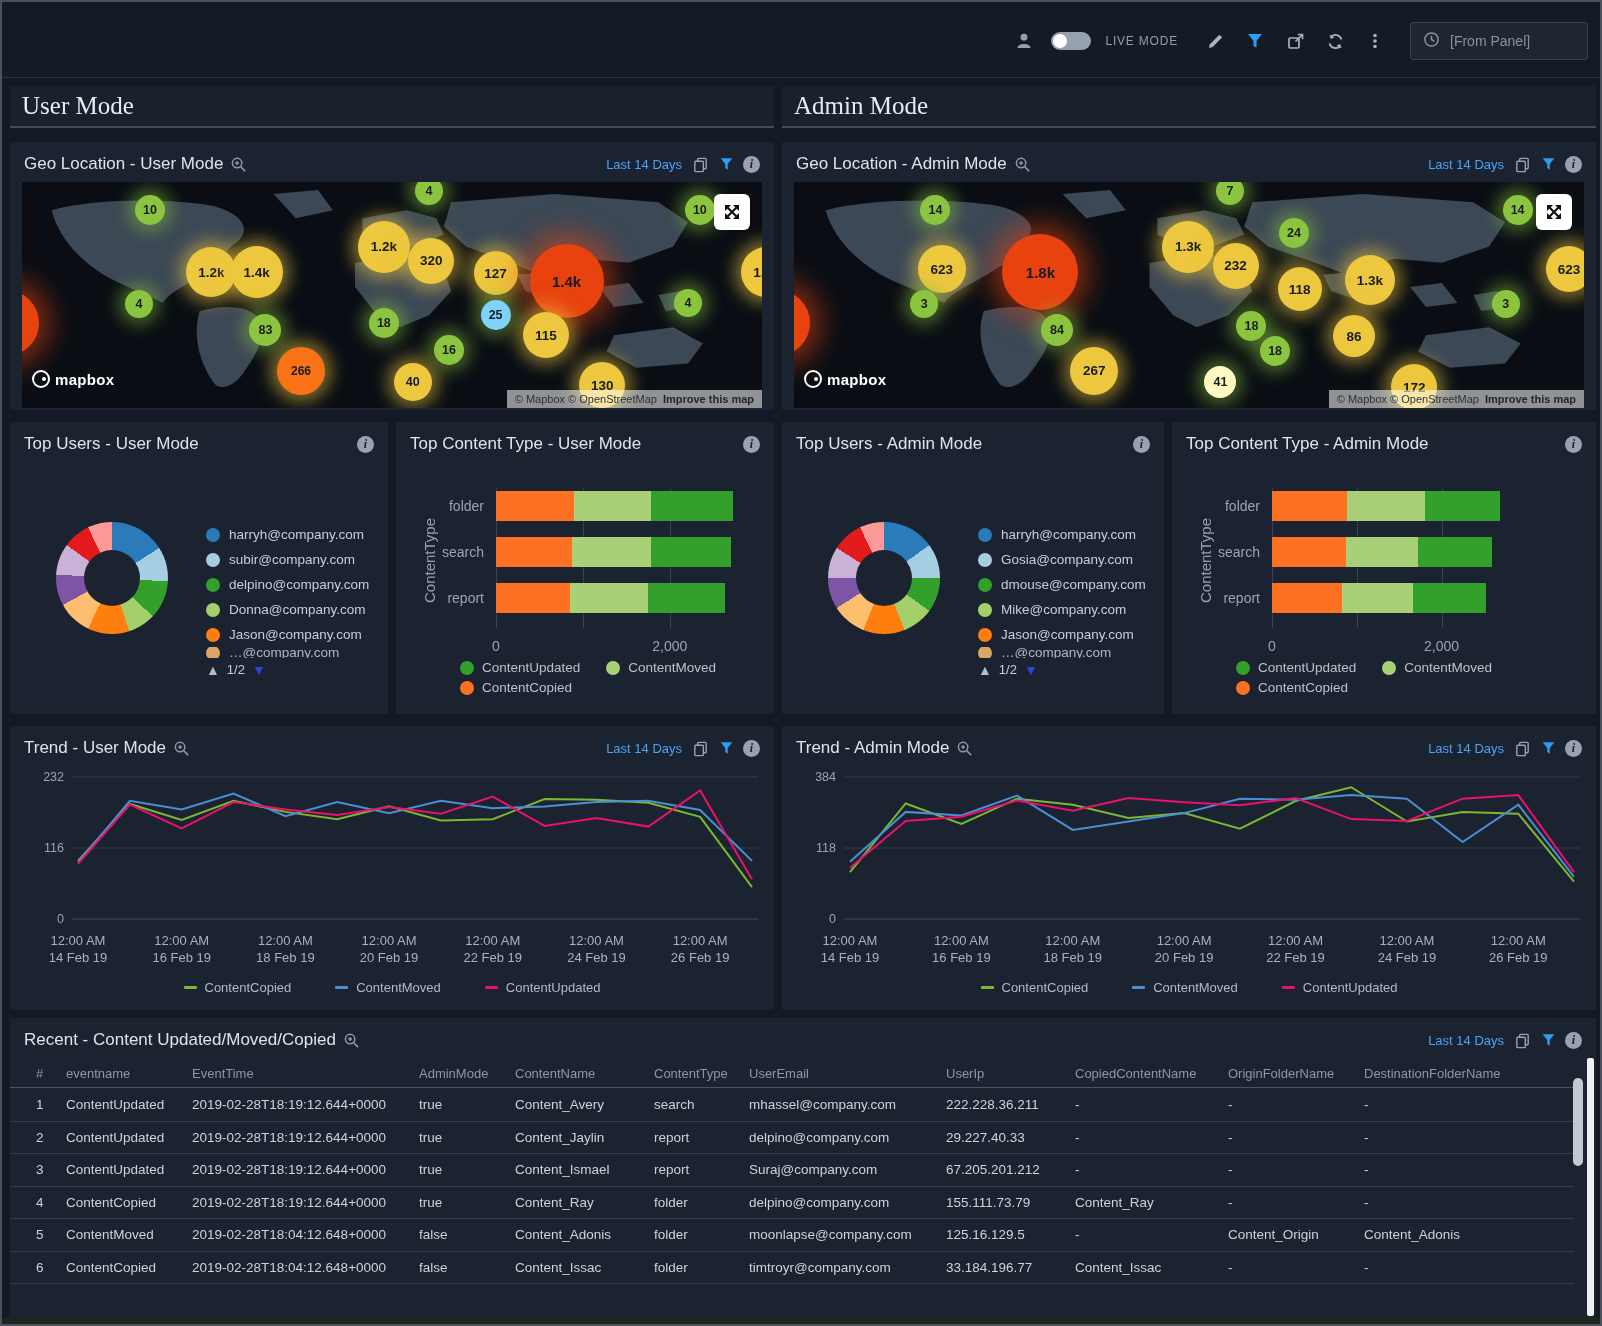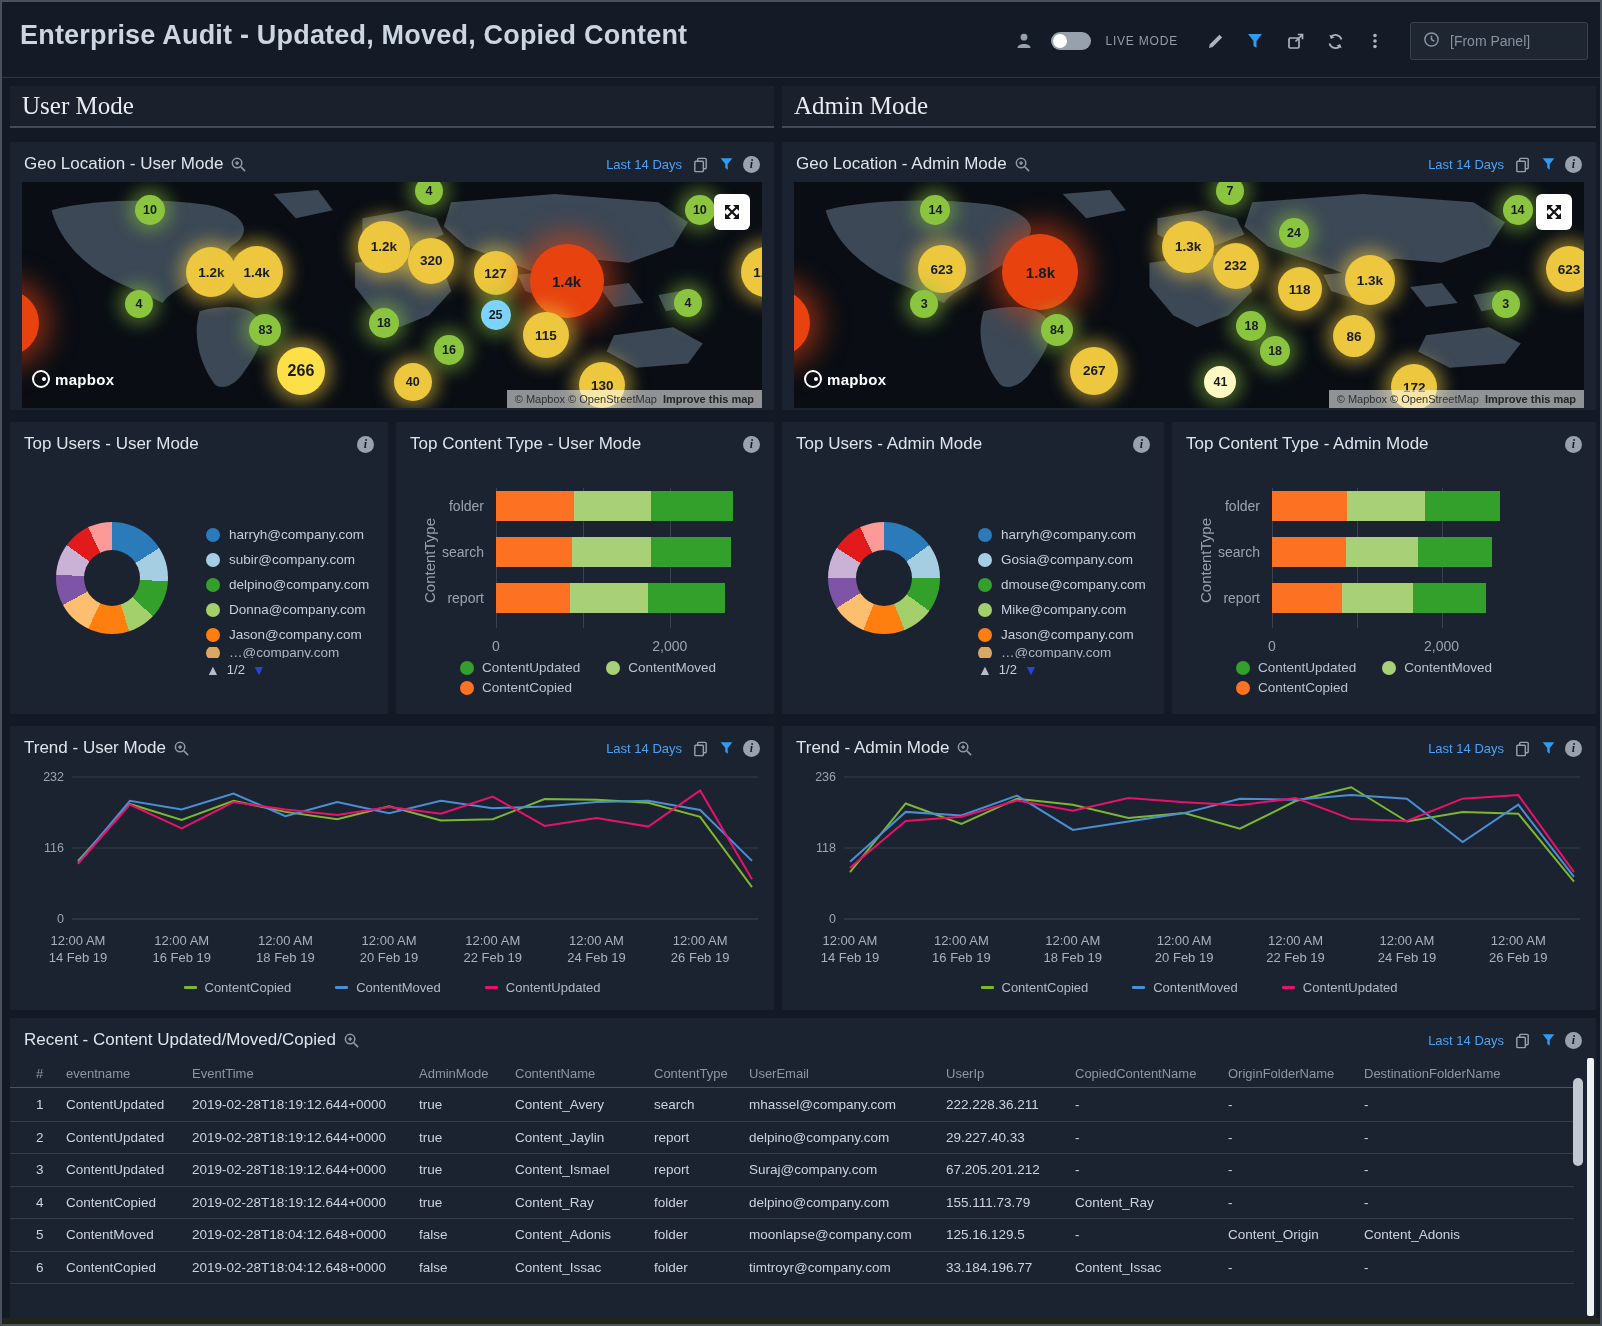--- a/index.html
+++ b/index.html
@@ -96,21 +96,20 @@
   .scroll-thumb{position:absolute;right:13px;top:60px;width:10px;height:88px;background:#c3c9d1;border-radius:5px;cursor:grab}
 
   .footer-strip{position:absolute;left:0;right:0;bottom:0;height:6px;background:#20251b}
 </style>
 </head>
 <body>
 
 <div id="app">
 
   <header>
-    <h1 class="page-title">Enterprise Audit - Updated, Moved, Copied Content</h1>
     <div class="hdr-controls">
       <span class="ic">
         <svg width="18" height="18" viewBox="0 0 18 18">
             <circle cx="9" cy="5.2" r="3.4" fill="#97a1ae"></circle>
             <path d="M2.5 16 C2.5 10.8 15.5 10.8 15.5 16 Z" fill="#97a1ae"></path>
           </svg>
       </span>
       <span class="toggle">
           <span class="knob"></span>
         </span>
@@ -232,21 +231,21 @@
         <div class="bubble" style="left: 31.7%; top: 40%; width: 52px; height: 52px; background: rgb(237, 199, 62); box-shadow: rgba(237, 199, 62, 0.5) 0px 0px 16px 7px; font-size: 13.5px;">1.4k</div>
         <div class="bubble" style="left: 64%; top: 40.4%; width: 44px; height: 44px; background: rgb(237, 199, 62); box-shadow: rgba(237, 199, 62, 0.5) 0px 0px 16px 7px; font-size: 13.5px;">127</div>
         <div class="bubble" style="left: 73.6%; top: 43.9%; width: 74px; height: 74px; background: rgb(232, 67, 15); box-shadow: rgba(232, 67, 15, 0.5) 0px 0px 26px 12px; font-size: 15px;">1.4k</div>
         <div class="bubble" style="left: 15.8%; top: 53.9%; width: 28px; height: 28px; background: rgb(139, 197, 63); box-shadow: rgba(139, 197, 63, 0.45) 0px 0px 16px 7px; font-size: 12.5px;">4</div>
         <div class="bubble" style="left: 90%; top: 53.5%; width: 28px; height: 28px; background: rgb(139, 197, 63); box-shadow: rgba(139, 197, 63, 0.45) 0px 0px 16px 7px; font-size: 12.5px;">4</div>
         <div class="bubble" style="left: 32.9%; top: 65.7%; width: 32px; height: 32px; background: rgb(139, 197, 63); box-shadow: rgba(139, 197, 63, 0.45) 0px 0px 16px 7px; font-size: 12.5px;">83</div>
         <div class="bubble" style="left: 48.9%; top: 62.2%; width: 30px; height: 30px; background: rgb(139, 197, 63); box-shadow: rgba(139, 197, 63, 0.45) 0px 0px 16px 7px; font-size: 12.5px;">18</div>
         <div class="bubble" style="left: 64%; top: 58.7%; width: 30px; height: 30px; background: #7dd3fc; box-shadow: rgba(139, 197, 63, 0.45) 0px 0px 16px 7px; font-size: 12.5px;">25</div>
         <div class="bubble" style="left: 70.8%; top: 67.8%; width: 46px; height: 46px; background: rgb(237, 199, 62); box-shadow: rgba(237, 199, 62, 0.5) 0px 0px 16px 7px; font-size: 13.5px;">115</div>
         <div class="bubble" style="left: 57.7%; top: 74.3%; width: 30px; height: 30px; background: rgb(139, 197, 63); box-shadow: rgba(139, 197, 63, 0.45) 0px 0px 16px 7px; font-size: 12.5px;">16</div>
-        <div class="bubble" style="left: 37.7%; top: 83.5%; width: 48px; height: 48px; background: #fde047; box-shadow: rgba(237, 199, 62, 0.5) 0px 0px 16px 7px; font-size: 16px;">266</div>
+        <div class="bubble" style="left: 37.7%; top: 83.5%; width: 48px; height: 48px; background: #f97316; box-shadow: rgba(237, 199, 62, 0.5) 0px 0px 16px 7px; font-size: 12px;">266</div>
         <div class="bubble" style="left: 52.8%; top: 88.3%; width: 38px; height: 38px; background: rgb(237, 199, 62); box-shadow: rgba(237, 199, 62, 0.5) 0px 0px 16px 7px; font-size: 12.5px;">40</div>
         <div class="bubble" style="left: 78.4%; top: 90%; width: 46px; height: 46px; background: rgb(237, 199, 62); box-shadow: rgba(237, 199, 62, 0.5) 0px 0px 16px 7px; font-size: 13.5px;">130</div>
         <div class="bubble" style="left: 100.6%; top: 40%; width: 50px; height: 50px; background: rgb(237, 199, 62); box-shadow: rgba(237, 199, 62, 0.5) 0px 0px 16px 7px; font-size: 13.5px;">1.2k</div>
         <div class="bubble" style="left: -2.2%; top: 62.6%; width: 66px; height: 66px; background: rgb(232, 67, 15); box-shadow: rgba(232, 67, 15, 0.5) 0px 0px 26px 12px; font-size: 15px;">1.4k</div>
       </div>
   </section>
 
   <section class="panel" id="geo-admin">
     <div class="p-head">
       <span class="p-title">Geo Location - Admin Mode</span>
@@ -629,21 +628,21 @@
         </span>
       <span class="ic" style="width:16px;height:16px">
           <svg width="15" height="14" viewBox="0 0 18 16">
             <path d="M2 1 H16 L10.5 8 V14.8 L7.5 12.9 V8 Z" fill="#2e9cf0"></path>
           </svg>
         </span>
       <span class="info">i</span>
     </div>
     <div class="trend-wrap">
       <div class="trend-yaxis">
-          <span class="ty" style="top: 5px;">236</span>
+          <span class="ty" style="top: 5px;">384</span>
           <span class="ty" style="top: 76px;">118</span>
           <span class="ty" style="top: 147px;">0</span>
         </div>
       <div class="trend-plot"><svg width="736" height="150">
             <line x1="0" x2="736" y1="5" y2="5" stroke="#333c49" stroke-width="1"></line>
             <line x1="0" x2="736" y1="76" y2="76" stroke="#333c49" stroke-width="1"></line>
             <line x1="0" x2="736" y1="147" y2="147" stroke="#3f4855" stroke-width="1"></line>
             <polyline points="6,100.0677966101695 61.69230769230769,31.474576271186436 117.38461538461539,51.932203389830505 173.07692307692307,26.661016949152554 228.76923076923077,32.67796610169492 284.46153846153845,45.91525423728814 340.15384615384613,41.10169491525424 395.84615384615387,56.745762711864415 451.53846153846155,29.067796610169495 507.2307692307692,15.228813559322049 562.9230769230769,49.525423728813564 618.6153846153846,39.89830508474576 674.3076923076923,41.70338983050847 730,109.69491525423729" fill="none" stroke="#7cb82f" stroke-width="2"></polyline>
             <polyline points="6,89.83898305084746 61.69230769230769,39.89830508474576 117.38461538461539,43.5084745762712 173.07692307692307,23.652542372881356 228.76923076923077,57.949152542372886 284.46153846153845,49.525423728813564 340.15384615384613,41.10169491525424 395.84615384615387,26.661016949152554 451.53846153846155,27.864406779661024 507.2307692307692,23.050847457627114 562.9230769230769,26.661016949152554 618.6153846153846,69.98305084745763 674.3076923076923,32.67796610169492 730,104.88135593220339" fill="none" stroke="#4a8fd3" stroke-width="2"></polyline>
             <polyline points="6,95.85593220338984 61.69230769230769,48.92372881355932 117.38461538461539,44.71186440677967 173.07692307692307,28.466101694915253 228.76923076923077,38.69491525423729 284.46153846153845,26.05932203389831 340.15384615384613,30.271186440677965 395.84615384615387,33.27966101694916 451.53846153846155,26.05932203389831 507.2307692307692,47.11864406779661 562.9230769230769,48.92372881355932 618.6153846153846,26.661016949152554 674.3076923076923,23.050847457627114 730,100.0677966101695" fill="none" stroke="#e8116e" stroke-width="2"></polyline>

